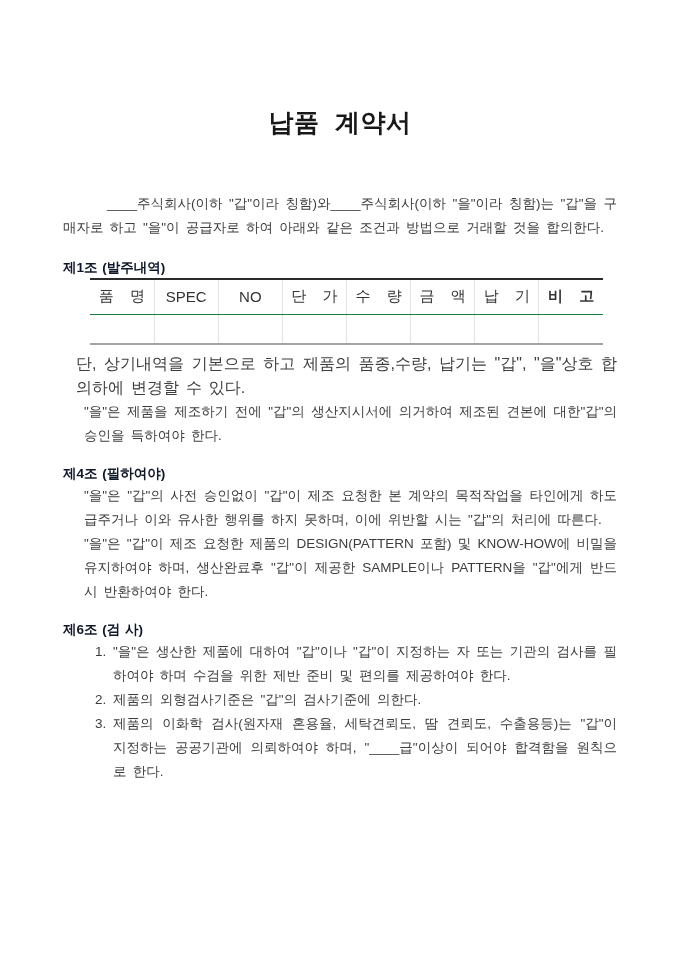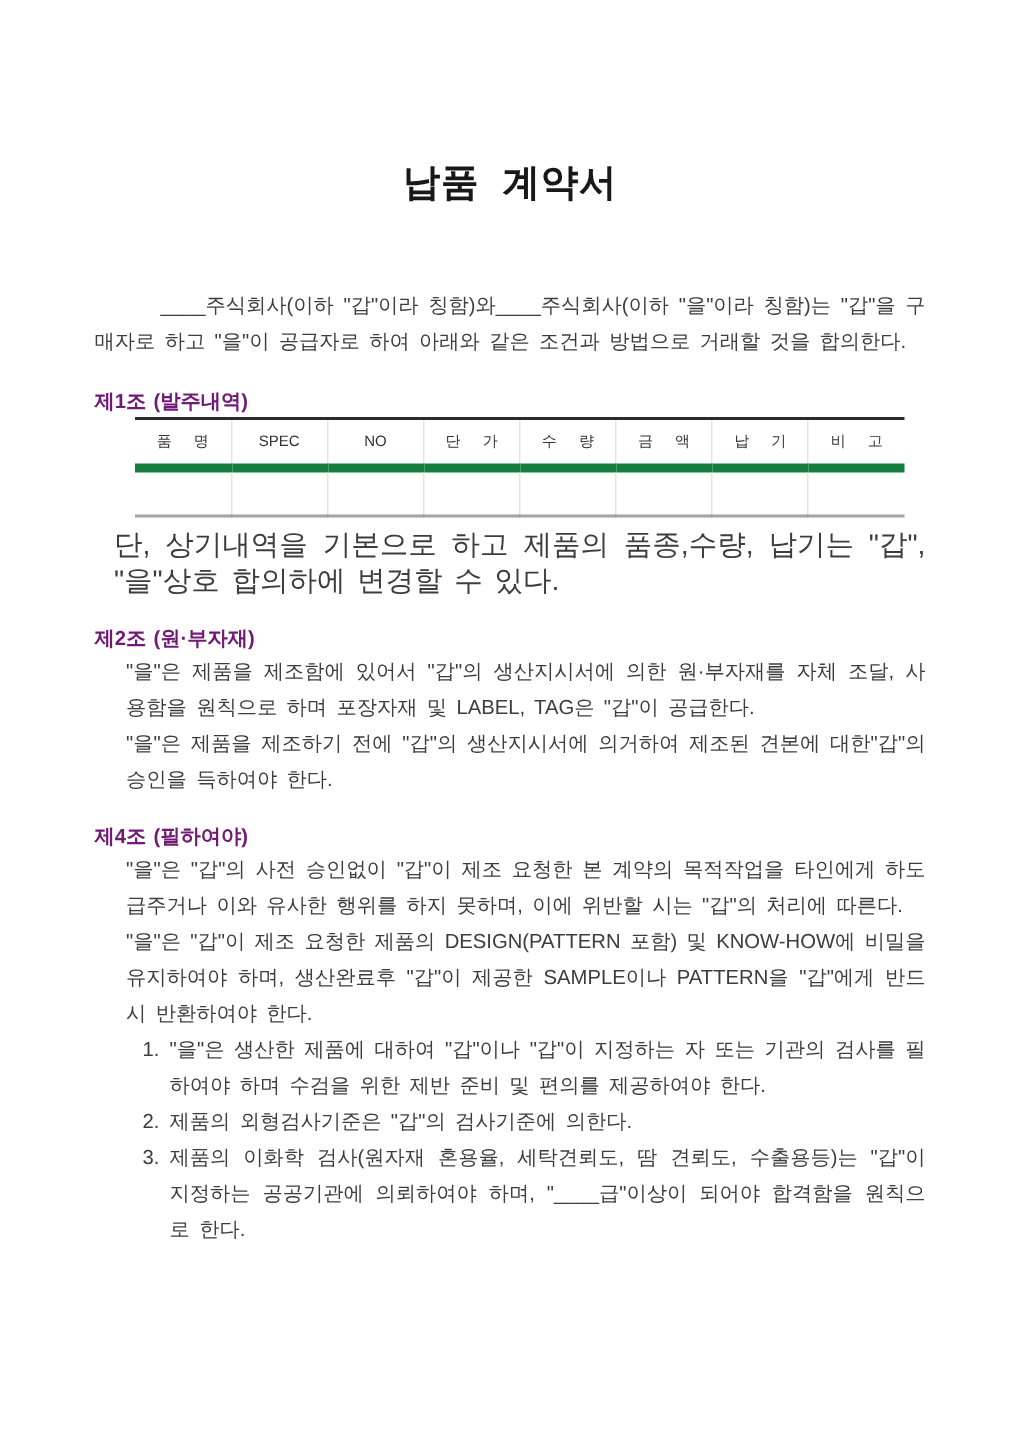--- a/index.html
+++ b/index.html
@@ -37,60 +37,60 @@
     text-align: justify;
     text-indent: 44px;
     word-spacing: 2.5px;
   }
   .article { margin: 0; }
   .article-heading {
     margin: 16px 0 0 0;
     font-size: 13.5px;
     font-weight: bold;
     line-height: 20px;
-    color: #701a75;
+    color: #0f172a;
     word-spacing: 1px;
   }
   .article-heading.first { margin-top: 18px; }
   .article-body {
     margin: 0 0 0 21px;
     font-size: 13.5px;
     line-height: 24px;
     text-align: justify;
     word-spacing: 2.5px;
   }
   .order-table {
     width: calc(100% - 41px);
     margin: 0 14px 0 27px;
     border-collapse: collapse;
     border-top: 2px solid #2b2b2b;
     border-bottom: 2px solid #a3a3a3;
     table-layout: fixed;
   }
   .order-table th {
     font-weight: normal;
-    font-size: 10px;
+    font-size: 15px;
     color: #333333;
     text-align: center;
     padding: 7px 2px 8px 2px;
     border-right: 1px solid #e3e3e3;
-    border-bottom: 6px solid #15803d;
+    border-bottom: 1px solid #15803d;
     word-spacing: 12px;
     white-space: nowrap;
     overflow: hidden;
   }
   .order-table th:last-child,
-  .order-table td:last-child { border-right: none; }
+  .order-table td:last-child { border-right: none; font-weight: bold; }
   .order-table td {
     height: 26px;
     border-right: 1px solid #e3e3e3;
   }
   .table-note {
     margin: 7px 0 0 13px;
-    font-size: 19px;
+    font-size: 16px;
     line-height: 24px;
     text-align: justify;
     word-spacing: 2.5px;
   }
   .item-list { margin: 0 0 0 32px; }
   .list-item {
     display: flex;
     font-size: 13.5px;
     line-height: 24px;
   }
@@ -134,39 +134,36 @@
           <td></td>
           <td></td>
           <td></td>
           <td></td>
         </tr>
       </tbody>
     </table>
     <p class="table-note">단, 상기내역을 기본으로 하고 제품의 품종,수량, 납기는 "갑", "을"상호 합의하에 변경할 수 있다.</p>
   </section>
 
-  <section class="article">
-    <h2 class="article-heading">제2조 (원·부자재)</h2>
-    <p class="article-body">"을"은 제품을 제조함에 있어서 "갑"의 생산지시서에 의한 원·부자재를 자체 조달, 사용함을 원칙으로 하며 포장자재 및 LABEL, TAG은 "갑"이 공급한다.</p>
-  </section>
 
   <section class="article">
     <p class="article-body">"을"은 제품을 제조하기 전에 "갑"의 생산지시서에 의거하여 제조된 견본에 대한"갑"의 승인을 득하여야 한다.</p>
   </section>
 
   <section class="article">
     <h2 class="article-heading">제4조 (필하여야)</h2>
     <p class="article-body">"을"은 "갑"의 사전 승인없이 "갑"이 제조 요청한 본 계약의 목적작업을 타인에게 하도급주거나 이와 유사한 행위를 하지 못하며, 이에 위반할 시는 "갑"의 처리에 따른다.</p>
   </section>
 
   <section class="article">
     <p class="article-body">"을"은 "갑"이 제조 요청한 제품의 DESIGN(PATTERN 포함) 및 KNOW-HOW에 비밀을 유지하여야 하며, 생산완료후 "갑"이 제공한 SAMPLE이나 PATTERN을 "갑"에게 반드시 반환하여야 한다.</p>
   </section>
 
   <section class="article">
+    <h2 class="article-heading">제6조 (검 사)</h2>
     <div class="item-list">
       <div class="list-item">
         <span class="item-num">1.</span>
         <span class="item-text">"을"은 생산한 제품에 대하여 "갑"이나 "갑"이 지정하는 자 또는 기관의 검사를 필하여야 하며 수검을 위한 제반 준비 및 편의를 제공하여야 한다.</span>
       </div>
       <div class="list-item">
         <span class="item-num">2.</span>
         <span class="item-text">제품의 외형검사기준은 "갑"의 검사기준에 의한다.</span>
       </div>
       <div class="list-item">

